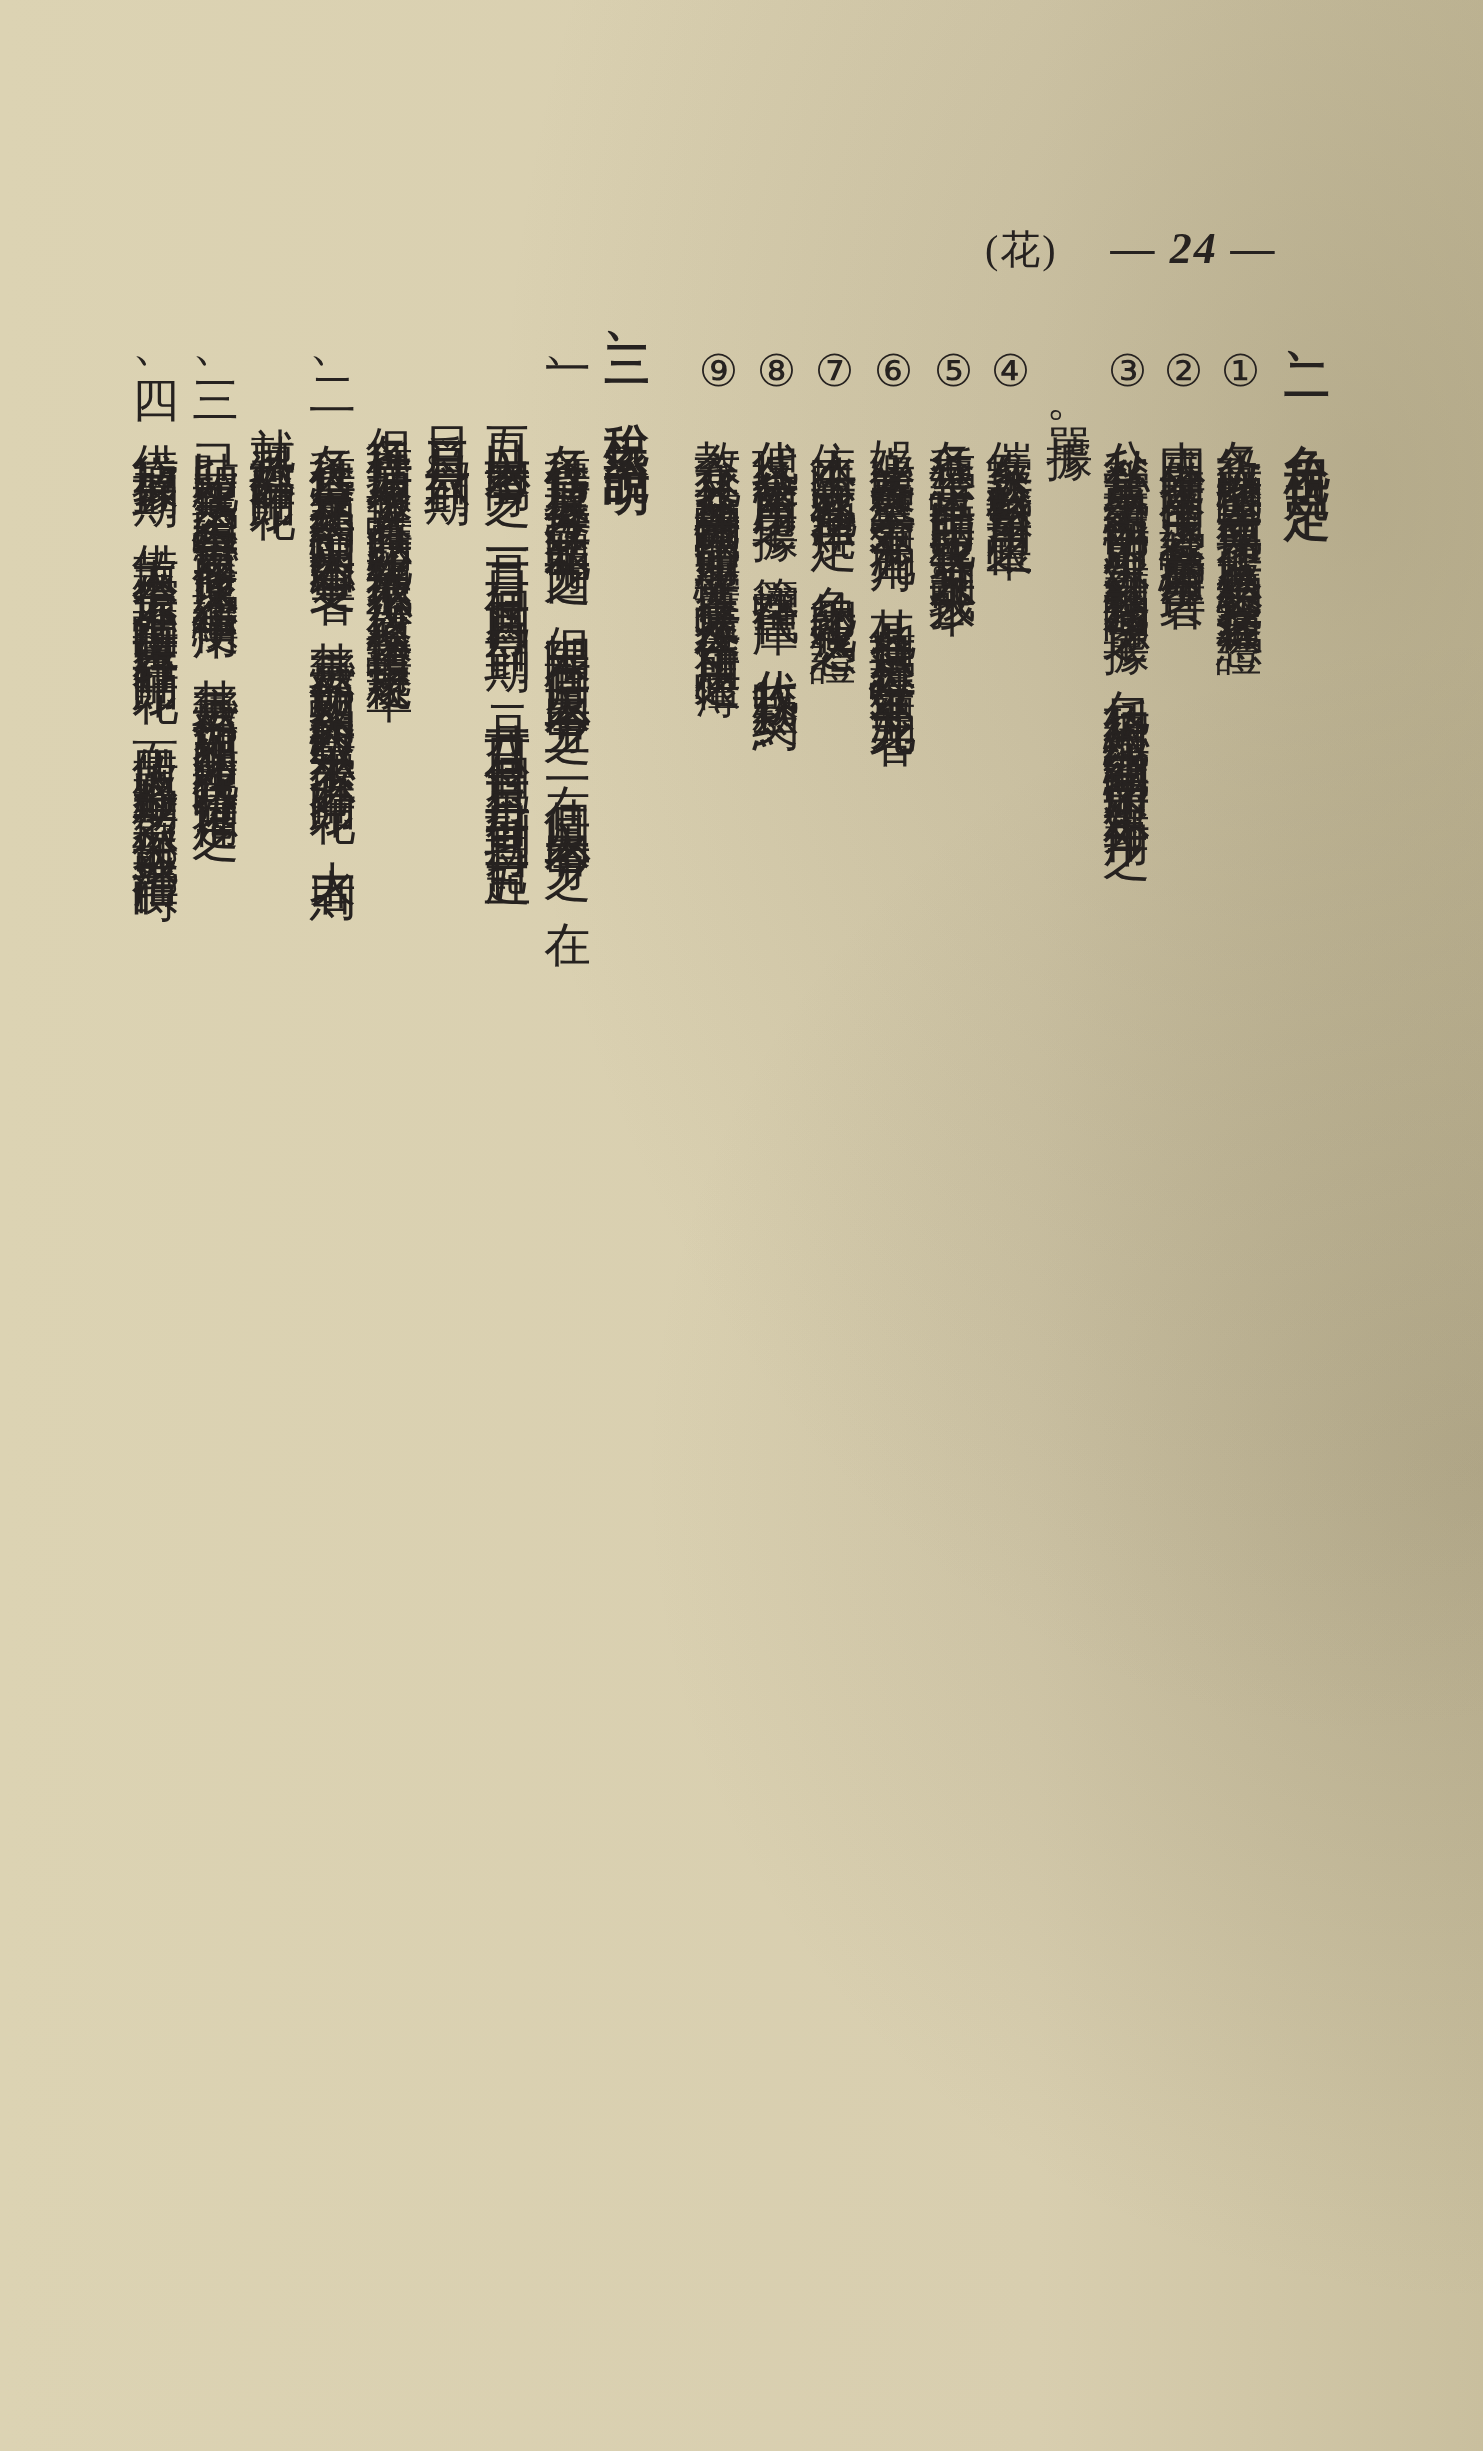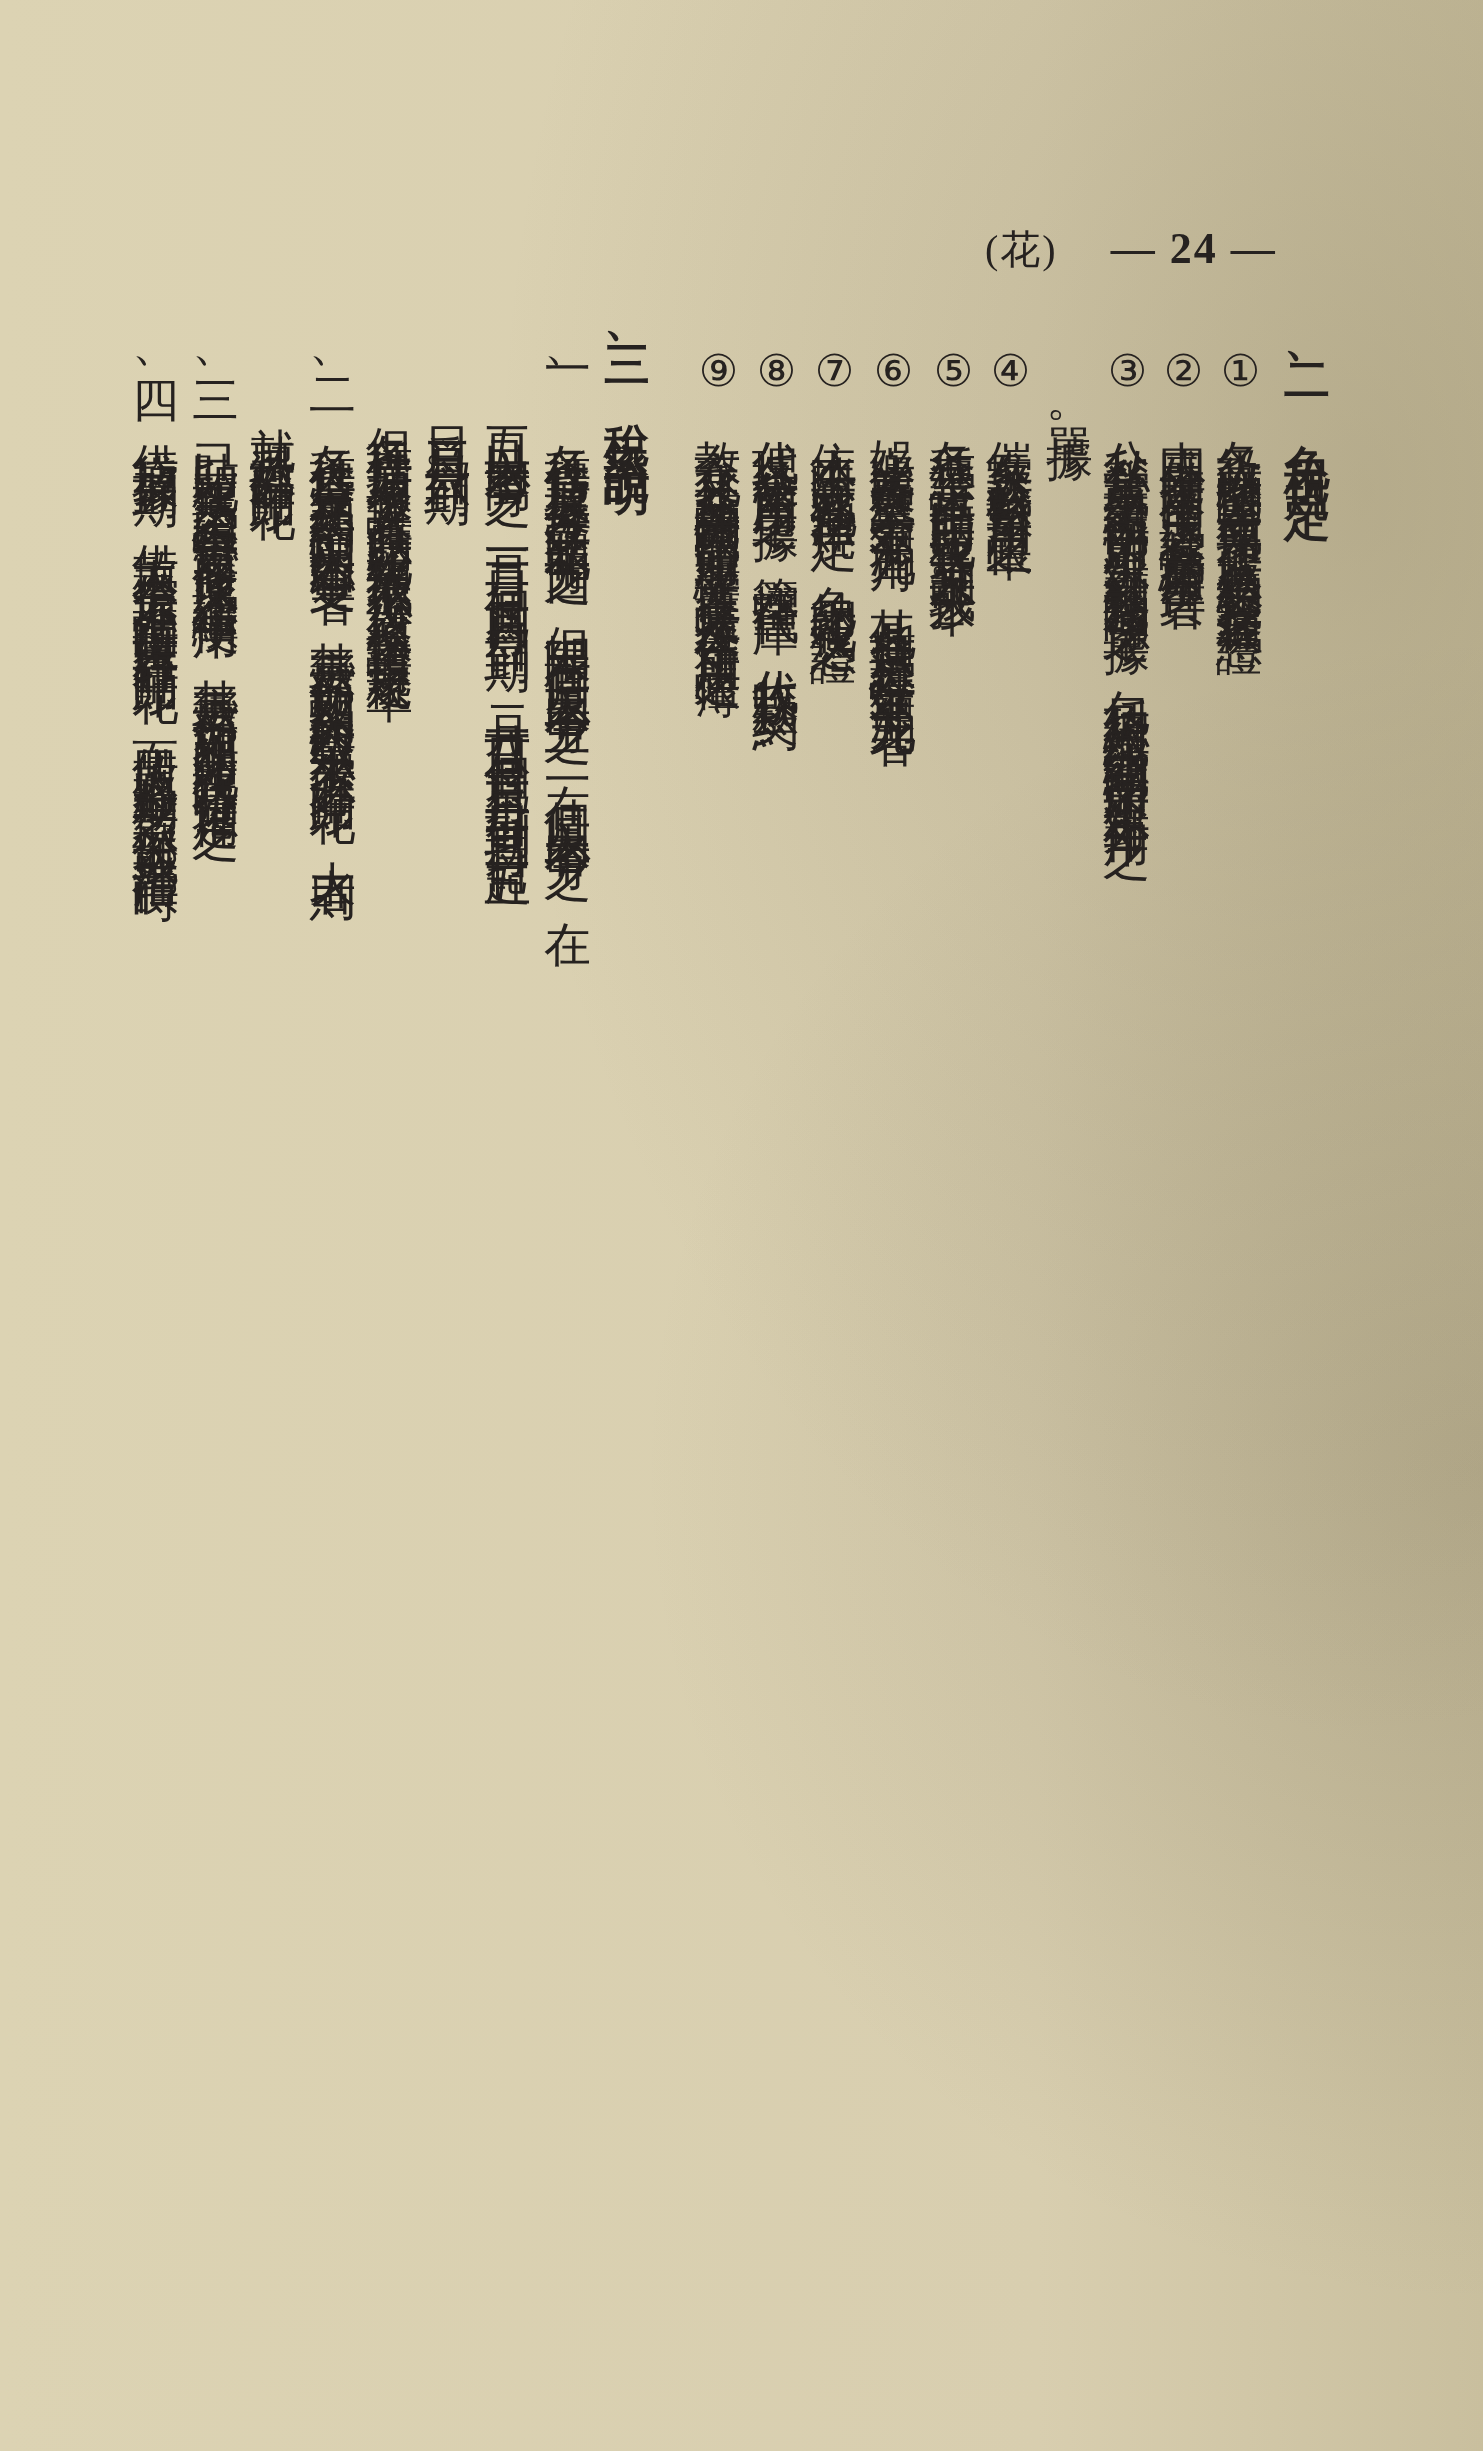--- a/index.html
+++ b/index.html
@@ -12,21 +12,21 @@
       linear-gradient(90deg, #dcd3b3 0%, #d8ceaf 70%, #c9bf9e 100%);
     font-family: "DejaVu Serif", "Liberation Serif", serif;
     color: #262220;
   }
   .page-number {
     position: absolute; left: 985px; top: 222px;
     font-size: 44px; letter-spacing: 2px; white-space: nowrap;
     font-family: "Liberation Serif", "DejaVu Serif", serif;
   }
   .page-number .marker { margin-right: 40px; font-size: 40px; }
-  .page-number .num { font-weight: bold; }
+  .page-number .num { font-weight: bold; font-style: italic; }
   .col {
     position: absolute;
     writing-mode: vertical-rl;
     text-orientation: upright;
     font-size: 47px;
     line-height: 56px;
     letter-spacing: 7.5px;
     white-space: nowrap;
   }
   .heading { font-size: 46px; letter-spacing: 16px; font-weight: bold; }

